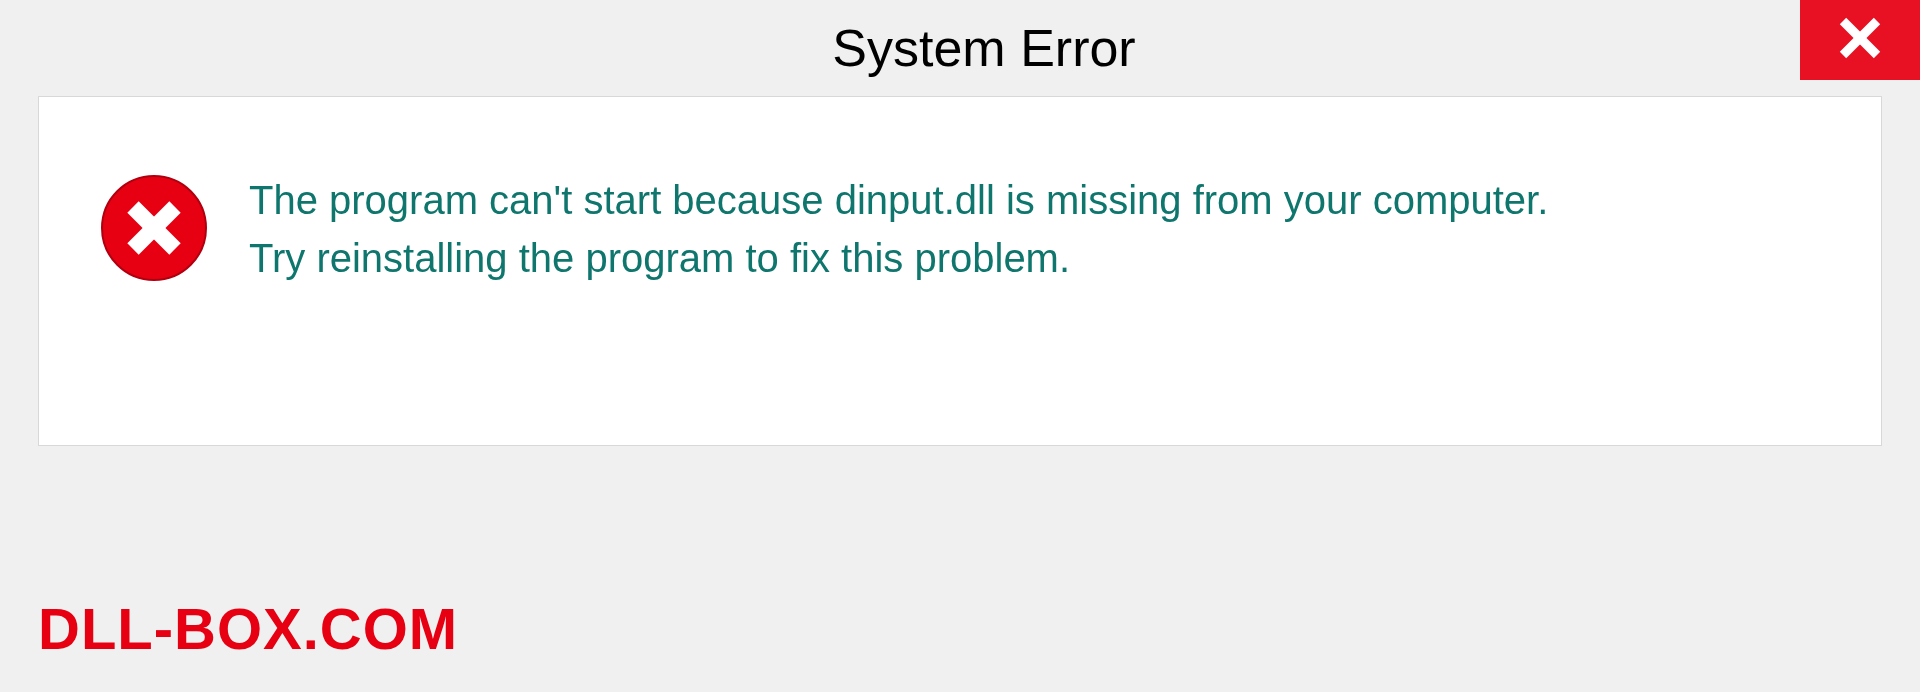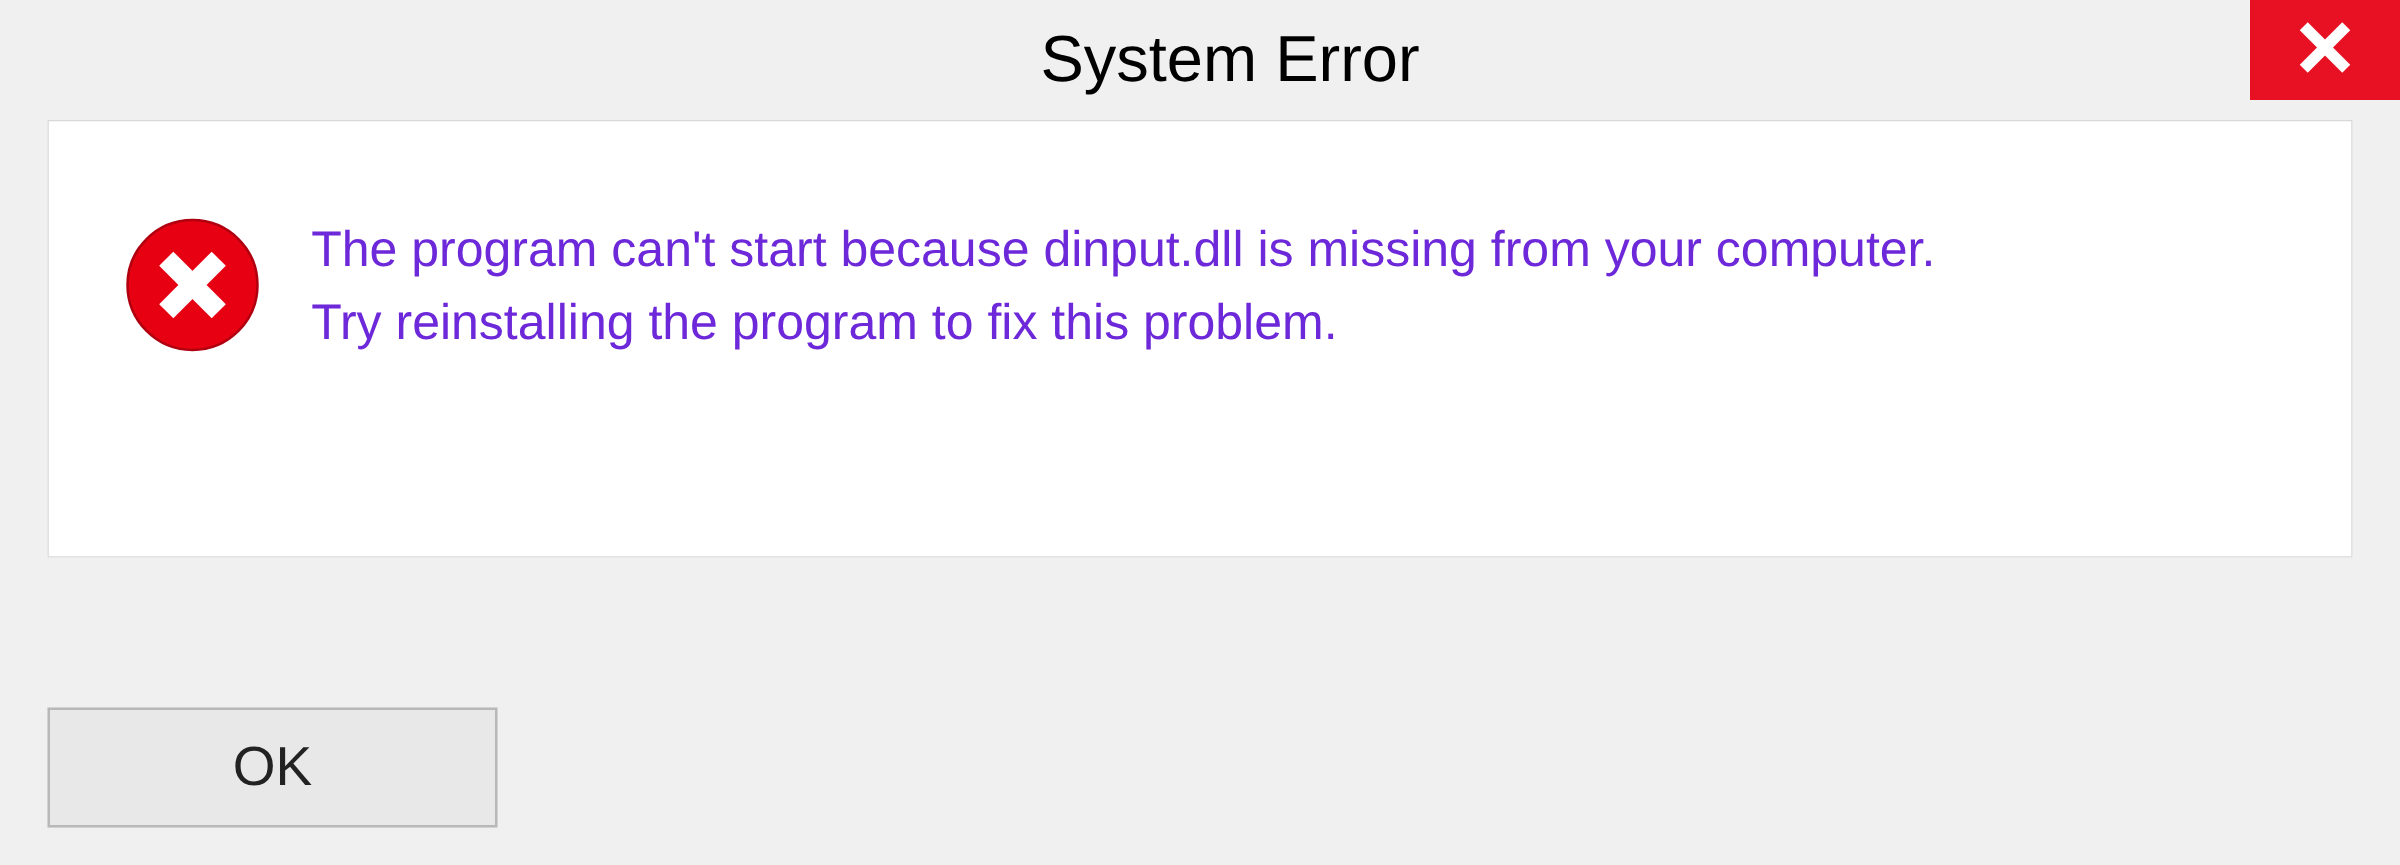--- a/index.html
+++ b/index.html
@@ -63,21 +63,21 @@
       width: 100%;
       height: 100%;
     }
     .message-block {
       flex: 1;
       padding-top: 4px;
     }
     .message-line {
       font-size: 40px;
       line-height: 1.45;
-      color: #6d28d9;
+      color: #0f766e;
       font-weight: 400;
     }
     .footer {
       position: absolute;
       left: 38px;
       right: 38px;
       bottom: 30px;
       display: flex;
       align-items: center;
       justify-content: space-between;
@@ -126,16 +126,14 @@
       <line x1="76" y1="34" x2="34" y2="76" stroke="#ffffff" stroke-width="16" stroke-linecap="butt"></line>
     </svg>
   </div>
   <div class="message-block">
     <div class="message-line">The program can't start because dinput.dll is missing from your computer.</div>
     <div class="message-line">Try reinstalling the program to fix this problem.</div>
   </div>
 </div>
 
 <div class="footer">
-  <div class="ok-button">
-    <span>OK</span>
-  </div>
+  <div class="watermark">DLL-BOX.COM</div>
 </div>
 
 </body></html>

